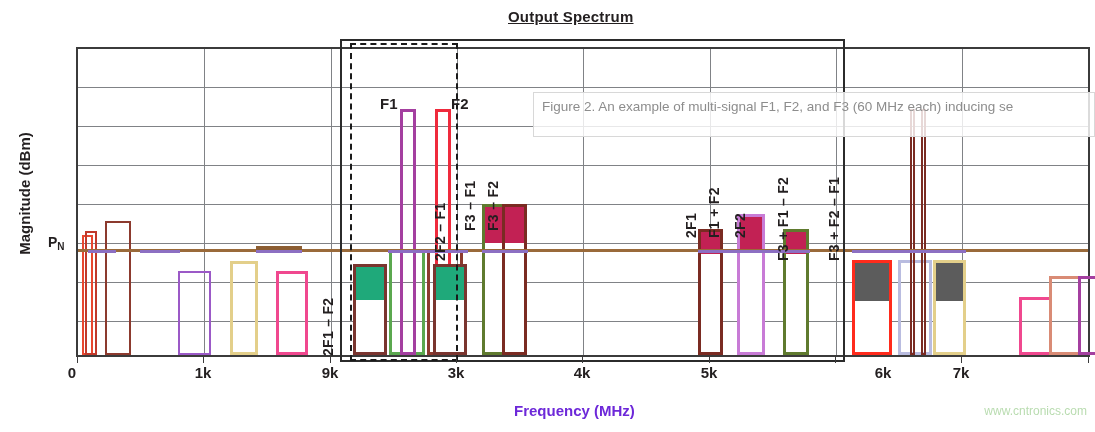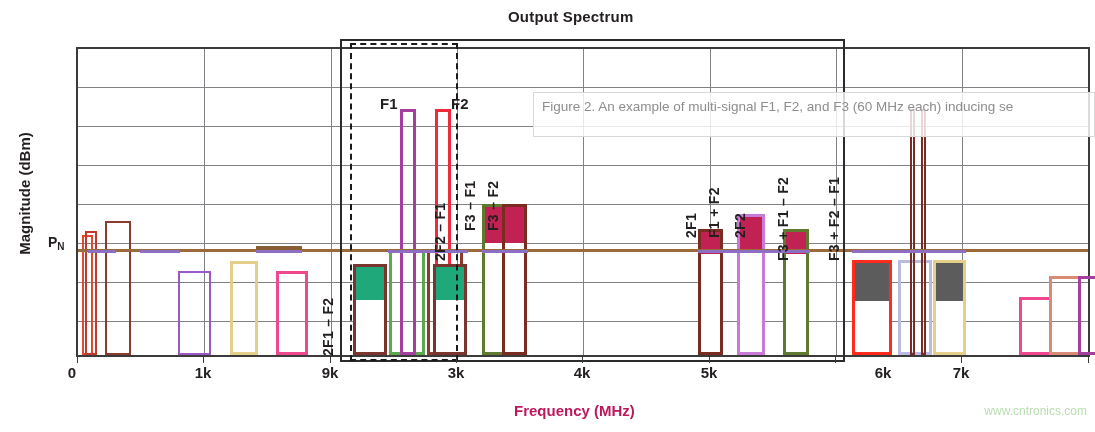--- a/index.html
+++ b/index.html
@@ -7,33 +7,33 @@
     width:1095px;height:432px;position:relative;overflow:hidden;
     font-family:"Liberation Sans", sans-serif;
     color:#231f20;
   }
   #figure{position:absolute;left:0;top:0;width:1095px;height:432px;}
 
   
   .chart-title{
     position:absolute;left:508px;top:8px;
     font-size:15px;font-weight:bold;letter-spacing:.2px;
-    color:#231f20;white-space:nowrap;
+    color:#231f20;white-space:nowrap;text-decoration:underline;
   }
 
   
   .ylabel{
     position:absolute;left:-76px;top:185px;width:200px;
     transform:rotate(-90deg);transform-origin:center center;
     text-align:center;font-size:15px;font-weight:bold;color:#231f20;
     white-space:nowrap;
   }
   .xlabel{
     position:absolute;left:514px;top:402px;
-    font-size:15px;font-weight:bold;color:#be185d;white-space:nowrap;
+    font-size:15px;font-weight:bold;color:#6d28d9;white-space:nowrap;
   }
 
   
   .plot{
     position:absolute;left:76px;top:47px;width:1014px;height:310px;
     box-sizing:border-box;
     border-left:2px solid #3b3b3b;
     border-bottom:2px solid #3b3b3b;
     border-top:2px solid #3b3b3b;
     border-right:2px solid #3b3b3b;

